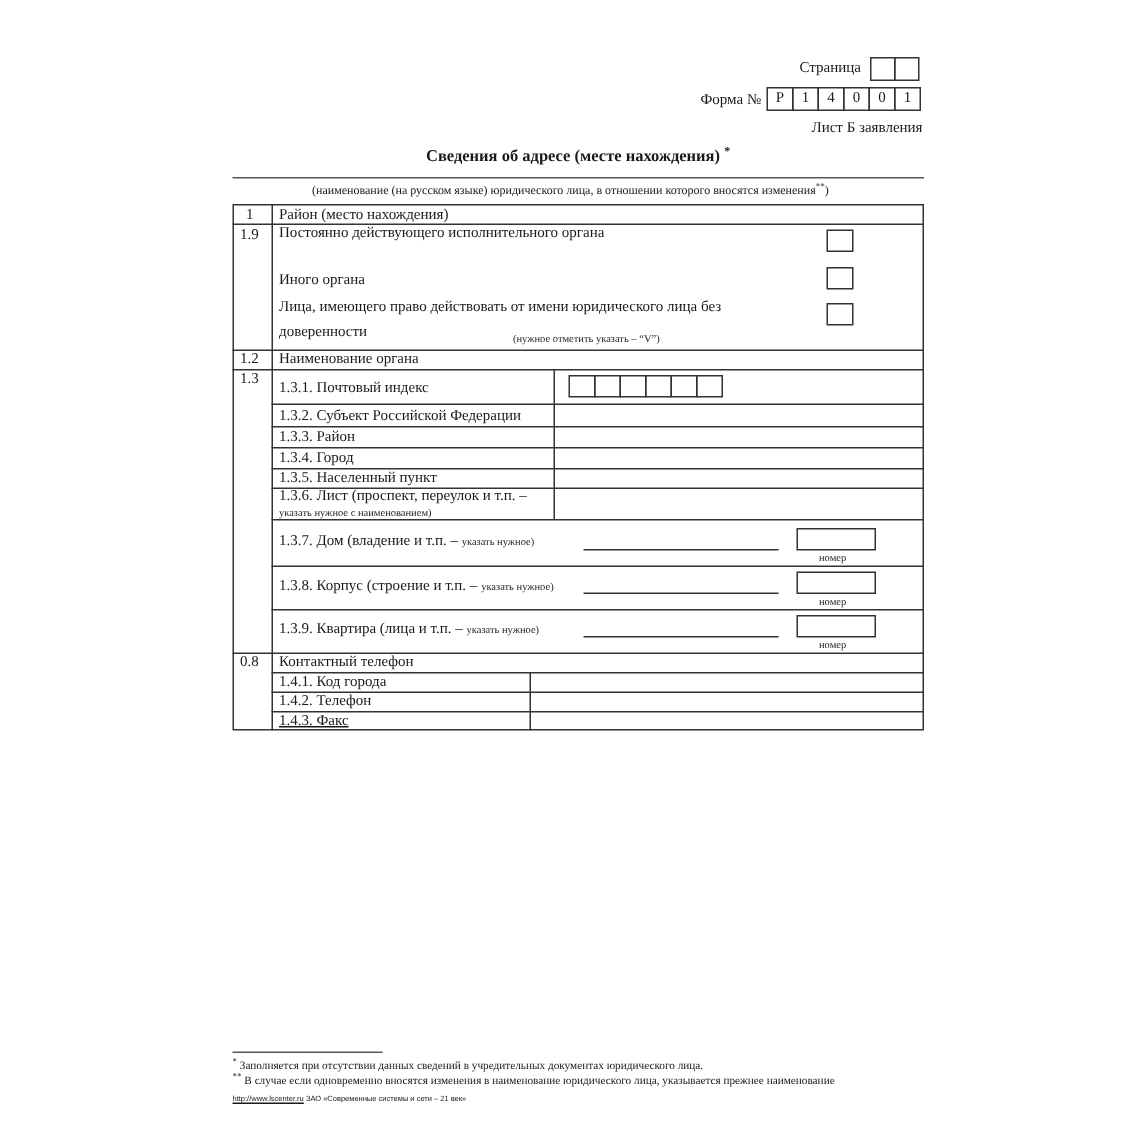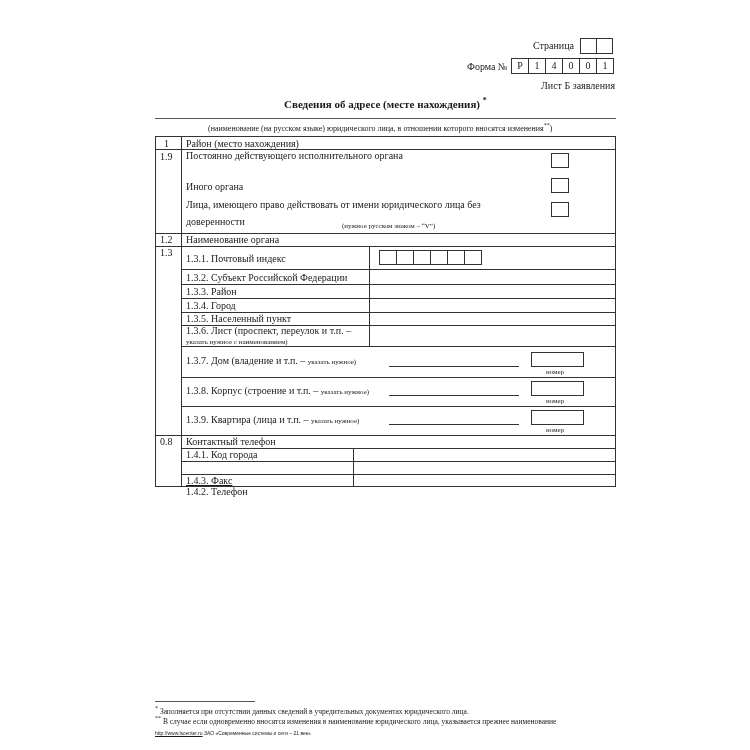--- a/index.html
+++ b/index.html
@@ -55,21 +55,21 @@
   <div class="hline" style="left:155px;top:149px;width:461px;"></div>
 
   <span class="txt" style="left:160px;top:151px;">1.9</span>
   <span class="txt" style="left:186px;top:150px;text-align:center;">Постоянно действующего исполнительного органа</span>
   <div class="box" style="left:551px;top:153px;width:18px;height:15px;"></div>
   <span class="txt" style="left:186px;top:181px;">Иного органа</span>
   <div class="box" style="left:551px;top:178px;width:18px;height:15px;"></div>
   <span class="txt" style="left:186px;top:199px;">Лица, имеющего право действовать от имени юридического лица без</span>
   <span class="txt" style="left:186px;top:216px;">доверенности</span>
   <div class="box" style="left:551px;top:202px;width:18px;height:15px;"></div>
-  <span class="txt" style="left:342px;top:222px;font-size:7px;line-height:9px;">(нужное русском знаком – “V”)</span>
+  <span class="txt" style="left:342px;top:222px;font-size:7px;line-height:9px;">(нужное отметить указать – “V”)</span>
   <div class="hline" style="left:155px;top:233px;width:461px;"></div>
 
   <span class="txt" style="left:160px;top:234px;">1.2</span>
   <span class="txt" style="left:186px;top:234px;">Наименование органа</span>
   <div class="hline" style="left:155px;top:246px;width:461px;"></div>
 
   <span class="txt" style="left:160px;top:247px;">1.3</span>
 
   <div class="vline" style="left:369px;top:246px;height:100px;"></div>
 
@@ -131,21 +131,21 @@
 
   <span class="txt" style="left:160px;top:436px;">0.8</span>
   <span class="txt" style="left:186px;top:436px;">Контактный телефон</span>
   <div class="hline" style="left:181px;top:448px;width:435px;"></div>
   <div class="vline" style="left:353px;top:448px;height:39px;"></div>
 
   <span class="txt" style="left:186px;top:449px;">1.4.1. Код города</span>
   <div class="abs" style="left:354px;top:449px;width:261px;height:11px;"></div>
   <div class="hline" style="left:181px;top:461px;width:435px;"></div>
 
-  <span class="txt" style="left:186px;top:486px;">1.4.2. Телефон</span>
+  <span class="txt" style="left:186px;top:462px;">1.4.2. Телефон</span>
   <div class="abs" style="left:354px;top:462px;width:261px;height:11px;"></div>
   <div class="hline" style="left:181px;top:474px;width:435px;"></div>
 
   <span class="txt" style="left:186px;top:475px;text-decoration:underline;">1.4.3. Факс</span>
   <div class="abs" style="left:354px;top:475px;width:261px;height:11px;"></div>
 </div>
 
 <div>
   <div class="hline" style="left:155px;top:701px;width:100px;background:#555;"></div>
   <div class="txt" style="left:155px;top:703px;font-size:7.5px;line-height:10px;">

